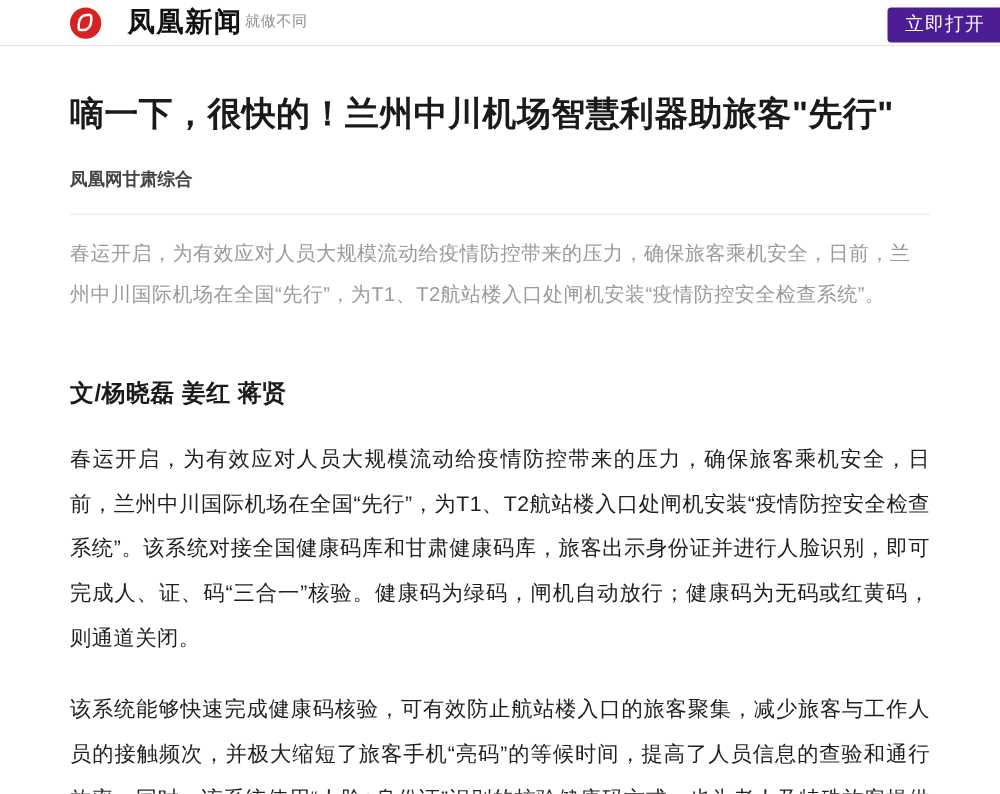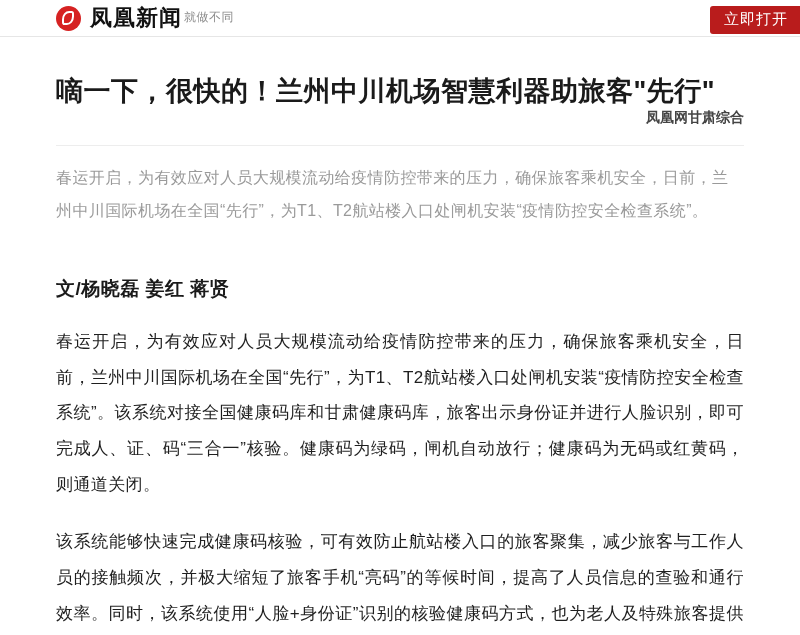--- a/index.html
+++ b/index.html
@@ -48,35 +48,35 @@
     border: 2px solid #ffffff;
     border-radius: 60% 20% 60% 20%;
     box-sizing: border-box;
   }
   .brand-name {
     font-family: "Liberation Serif", serif;
     font-size: 22px;
     font-weight: bold;
     color: #111111;
     letter-spacing: 1px;
-    margin-left: 9px;
+    margin-left: 21px;
     line-height: 1;
   }
   .brand-slogan {
     font-size: 12px;
     color: #8c8c8c;
     margin-left: 2px;
     letter-spacing: 0.5px;
     padding-bottom: 1px;
   }
   .open-app-btn {
     position: absolute;
     right: 0;
     top: 6px;
-    background: #b91c1c;
+    background: #4c1d95;
     color: #ffffff;
     font-size: 15px;
     padding: 4px 12px 5px 14px;
     border: none;
     border-radius: 3px 0 0 3px;
     letter-spacing: 1px;
     cursor: pointer;
     white-space: nowrap;
   }
 
@@ -92,21 +92,21 @@
     font-weight: bold;
     color: #1a1a1a;
     line-height: 1.35;
     margin: 36px 0 0 0;
     letter-spacing: 0.5px;
   }
   .byline {
     font-size: 14px;
     font-weight: bold;
     color: #444444;
-    text-align: right;
+    margin-top: 26px;
   }
   .timestamp {
     font-size: 12px;
     color: #b0b0b0;
     margin-top: 9px;
     letter-spacing: 0.3px;
   }
   .divider {
     border: none;
     border-top: 1px solid #ededed;

